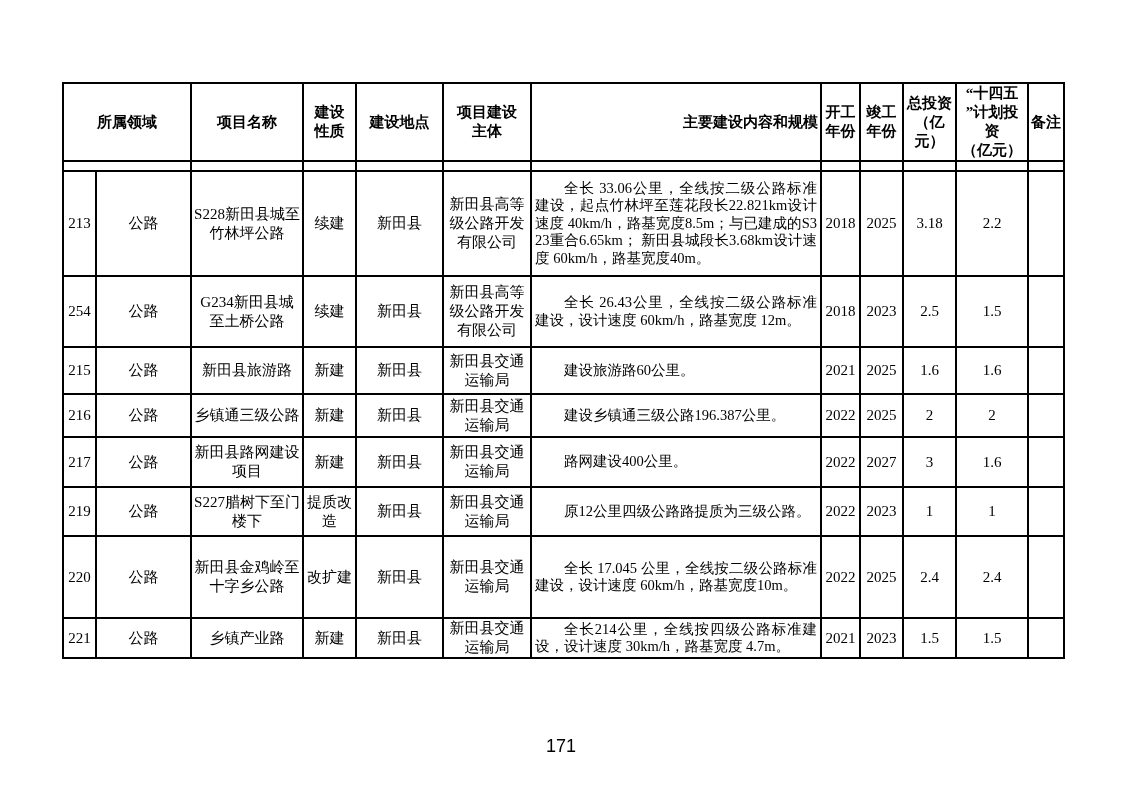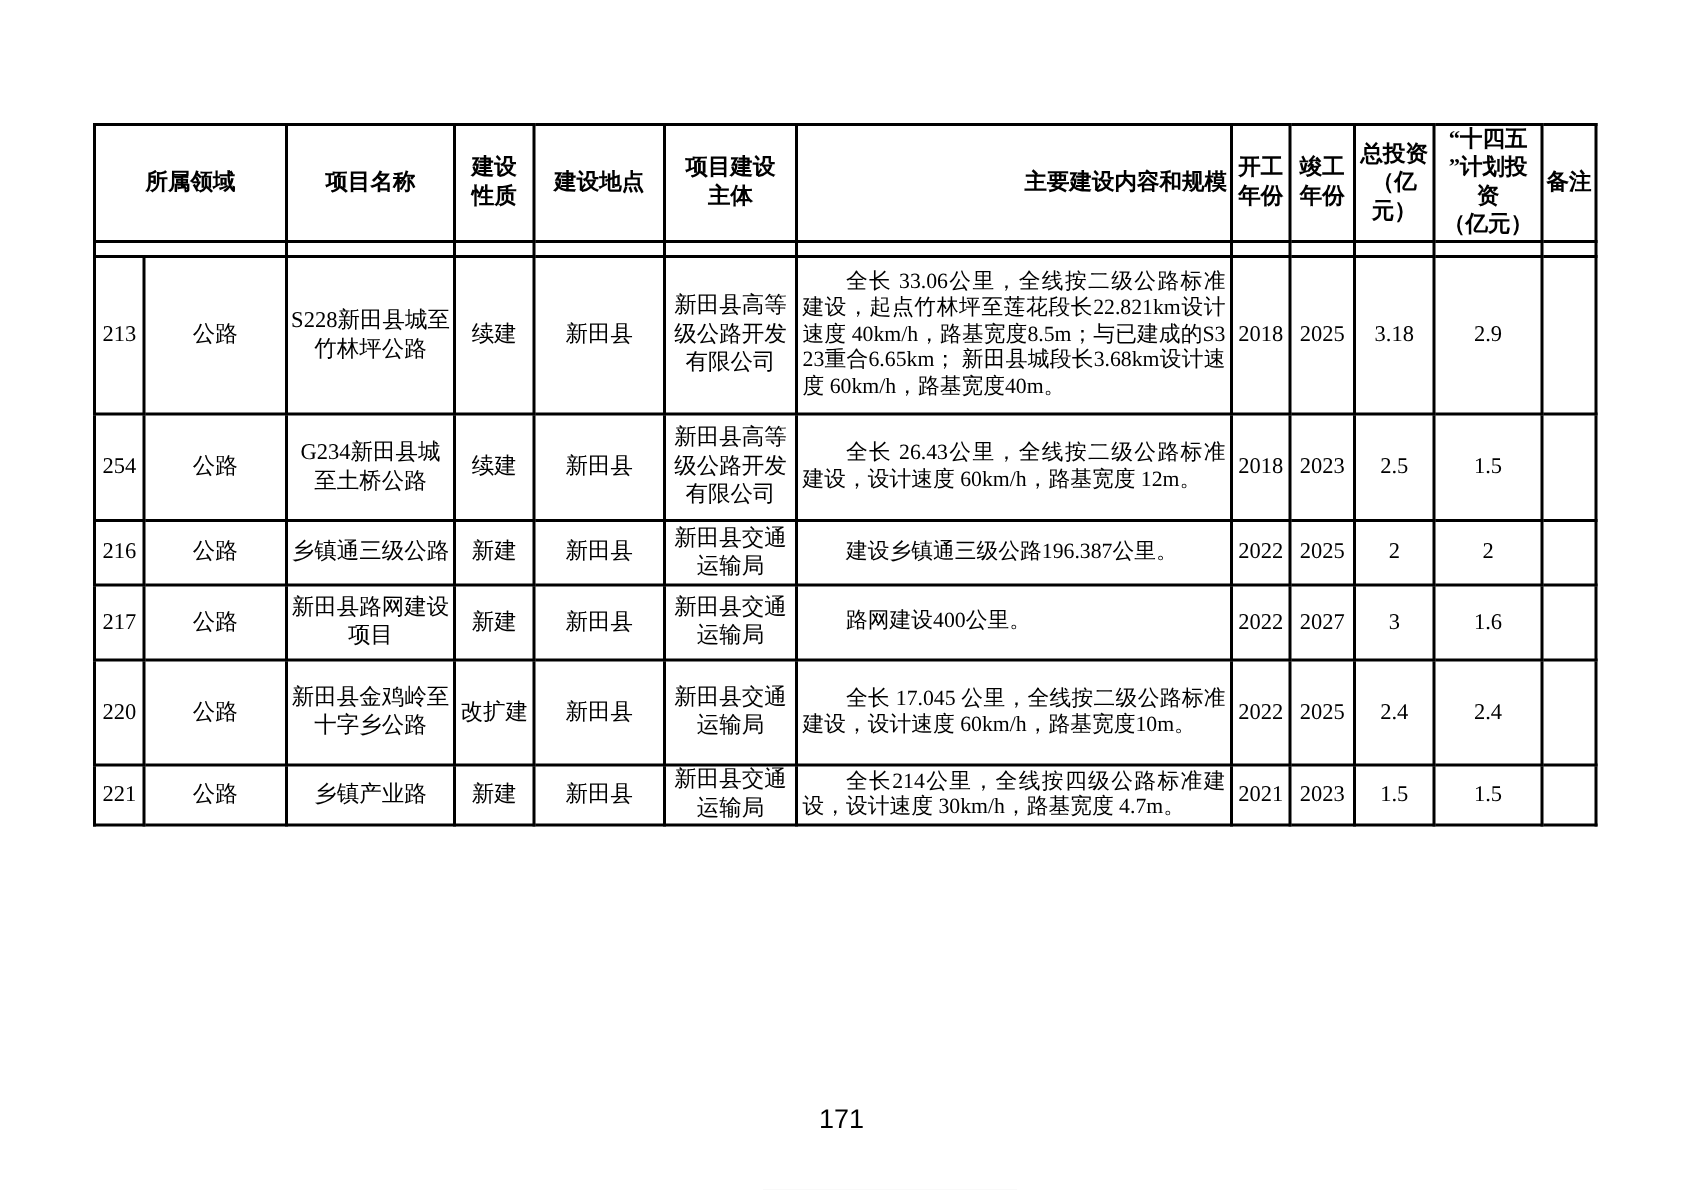--- a/index.html
+++ b/index.html
@@ -114,39 +114,53 @@
         <td>213</td>
         <td>公路</td>
         <td>S228新田县城至竹林坪公路</td>
         <td>续建</td>
         <td>新田县</td>
         <td>新田县高等级公路开发有限公司</td>
         <td class="content">全长 33.06公里，全线按二级公路标准建设，起点竹林坪至莲花段长22.821km设计速度 40km/h，路基宽度8.5m；与已建成的S323重合6.65km； 新田县城段长3.68km设计速度 60km/h，路基宽度40m。</td>
         <td>2018</td>
         <td>2025</td>
         <td>3.18</td>
-        <td>2.9</td>
+        <td>2.2</td>
         <td></td>
       </tr>
 
       <tr style="height:71px">
         <td>254</td>
         <td>公路</td>
         <td>G234新田县城至土桥公路</td>
         <td>续建</td>
         <td>新田县</td>
         <td>新田县高等级公路开发有限公司</td>
         <td class="content">全长 26.43公里，全线按二级公路标准建设，设计速度 60km/h，路基宽度 12m。</td>
         <td>2018</td>
         <td>2023</td>
         <td>2.5</td>
         <td>1.5</td>
         <td></td>
       </tr>
 
+      <tr style="height:47px">
+        <td>215</td>
+        <td>公路</td>
+        <td>新田县旅游路</td>
+        <td>新建</td>
+        <td>新田县</td>
+        <td>新田县交通运输局</td>
+        <td class="content">建设旅游路60公里。</td>
+        <td>2021</td>
+        <td>2025</td>
+        <td>1.6</td>
+        <td>1.6</td>
+        <td></td>
+      </tr>
 
       <tr style="height:43px">
         <td>216</td>
         <td>公路</td>
         <td>乡镇通三级公路</td>
         <td>新建</td>
         <td>新田县</td>
         <td>新田县交通运输局</td>
         <td class="content">建设乡镇通三级公路196.387公里。</td>
         <td>2022</td>
@@ -165,22 +179,36 @@
         <td>新田县交通运输局</td>
         <td class="content">路网建设400公里。</td>
         <td>2022</td>
         <td>2027</td>
         <td>3</td>
         <td>1.6</td>
         <td></td>
       </tr>
 
 
-
-      <tr style="height:70px">
+      <tr style="height:49px">
+        <td>219</td>
+        <td>公路</td>
+        <td>S227腊树下至门楼下</td>
+        <td>提质改造</td>
+        <td>新田县</td>
+        <td>新田县交通运输局</td>
+        <td class="content">原12公里四级公路路提质为三级公路。</td>
+        <td>2022</td>
+        <td>2023</td>
+        <td>1</td>
+        <td>1</td>
+        <td></td>
+      </tr>
+
+      <tr style="height:82px">
         <td>220</td>
         <td>公路</td>
         <td>新田县金鸡岭至十字乡公路</td>
         <td>改扩建</td>
         <td>新田县</td>
         <td>新田县交通运输局</td>
         <td class="content">全长 17.045 公里，全线按二级公路标准建设，设计速度 60km/h，路基宽度10m。</td>
         <td>2022</td>
         <td>2025</td>
         <td>2.4</td>

